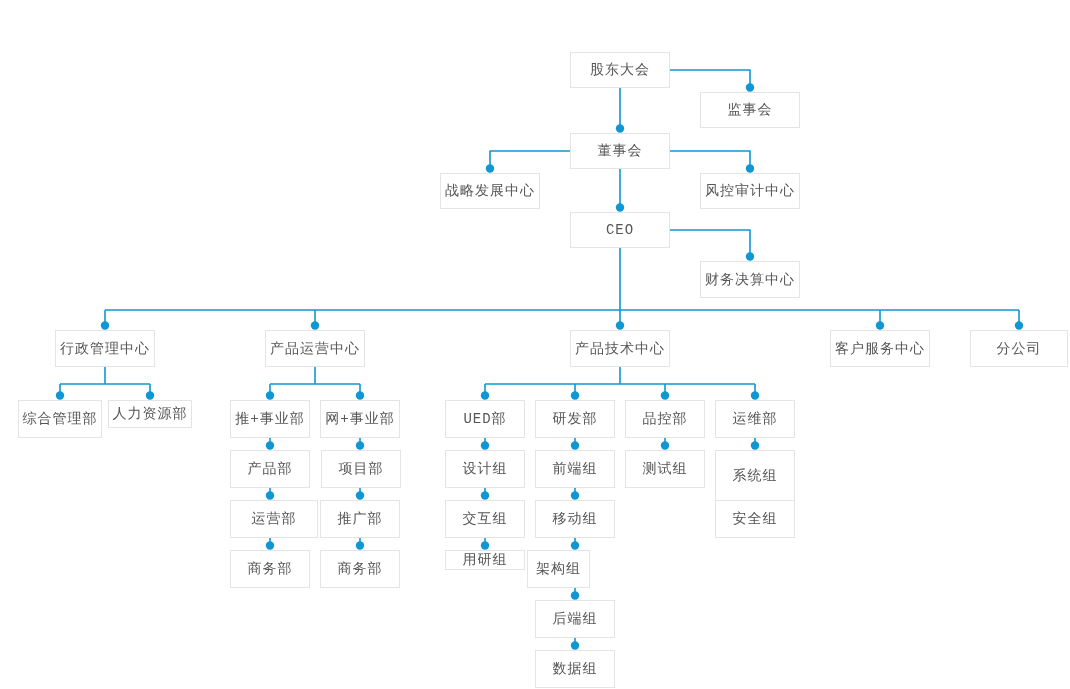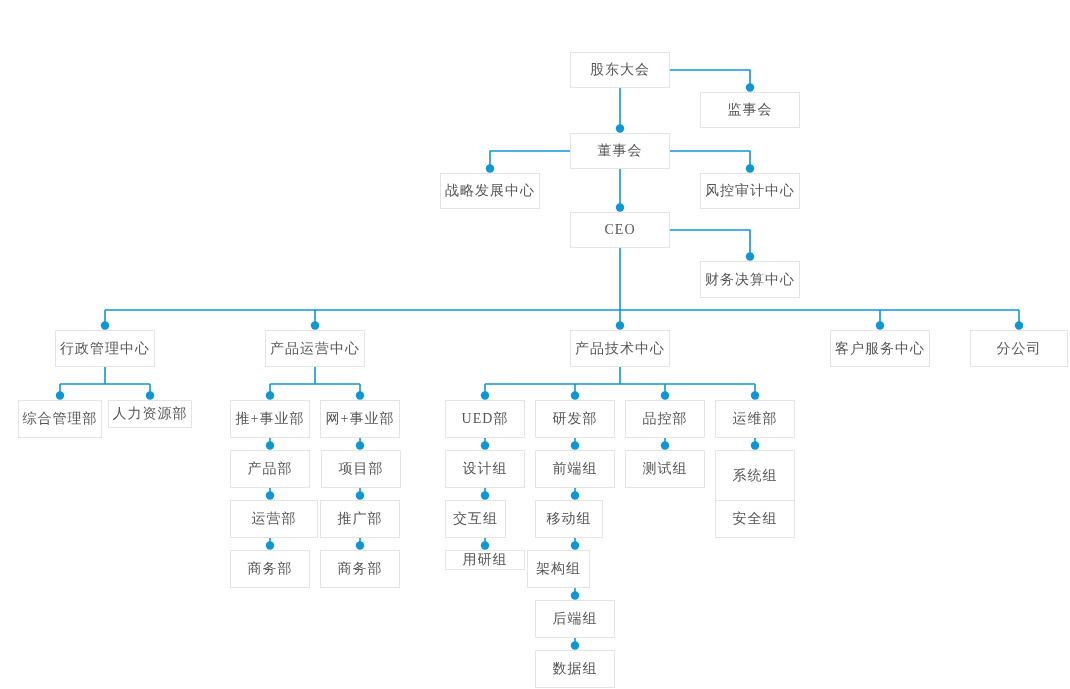--- a/index.html
+++ b/index.html
@@ -3,21 +3,21 @@
 <meta charset="utf-8">
 <style>
   :root{
     --line:#0f97d4; --dot:#0f97d4; --node-bg:#ffffff;
     --node-border:#e4e4e4; --node-text:#555555; --page-bg:#ffffff;
   }
   html,body{margin:0;padding:0;background:var(--page-bg);}
   .canvas{
     position:relative;width:1070px;height:689px;overflow:hidden;
     background:var(--page-bg);
-    font-family:Liberation Serif, serif;
+    font-family:Liberation Mono, monospace;
   }
   .wires{position:absolute;left:0;top:0;}
   .wires path{fill:none;stroke:var(--line);stroke-width:1.6;stroke-linejoin:round;}
   .wires circle{fill:var(--dot);stroke:none;}
   .node{
     position:absolute;box-sizing:border-box;
     background:var(--node-bg);border:1px solid var(--node-border);
     color:var(--node-text);font-size:14px;letter-spacing:1px;
     display:flex;align-items:center;justify-content:center;
     white-space:nowrap;
@@ -115,21 +115,21 @@
   <div class="node" style="left:320px;top:550px;width:80px;height:38px">商务部</div>
 
   <div class="node" style="left:445px;top:400px;width:80px;height:38px">UED部</div>
   <div class="node" style="left:535px;top:400px;width:80px;height:38px">研发部</div>
   <div class="node" style="left:625px;top:400px;width:80px;height:38px">品控部</div>
   <div class="node" style="left:715px;top:400px;width:80px;height:38px">运维部</div>
   <div class="node" style="left:445px;top:450px;width:80px;height:38px">设计组</div>
   <div class="node" style="left:535px;top:450px;width:80px;height:38px">前端组</div>
   <div class="node" style="left:625px;top:450px;width:80px;height:38px">测试组</div>
   <div class="node" style="left:715px;top:450px;width:80px;height:52px">系统组</div>
-  <div class="node" style="left:445px;top:500px;width:61px;height:38px">交互组</div>
-  <div class="node" style="left:535px;top:500px;width:68px;height:38px">移动组</div>
+  <div class="node" style="left:445px;top:500px;width:80px;height:38px">交互组</div>
+  <div class="node" style="left:535px;top:500px;width:80px;height:38px">移动组</div>
   <div class="node" style="left:715px;top:500px;width:80px;height:38px">安全组</div>
   <div class="node" style="left:445px;top:550px;width:80px;height:20px">用研组</div>
   <div class="node" style="left:527px;top:550px;width:63px;height:38px">架构组</div>
   <div class="node" style="left:535px;top:600px;width:80px;height:38px">后端组</div>
   <div class="node" style="left:535px;top:650px;width:80px;height:38px">数据组</div>
 
 </div>
 
 </body></html>

